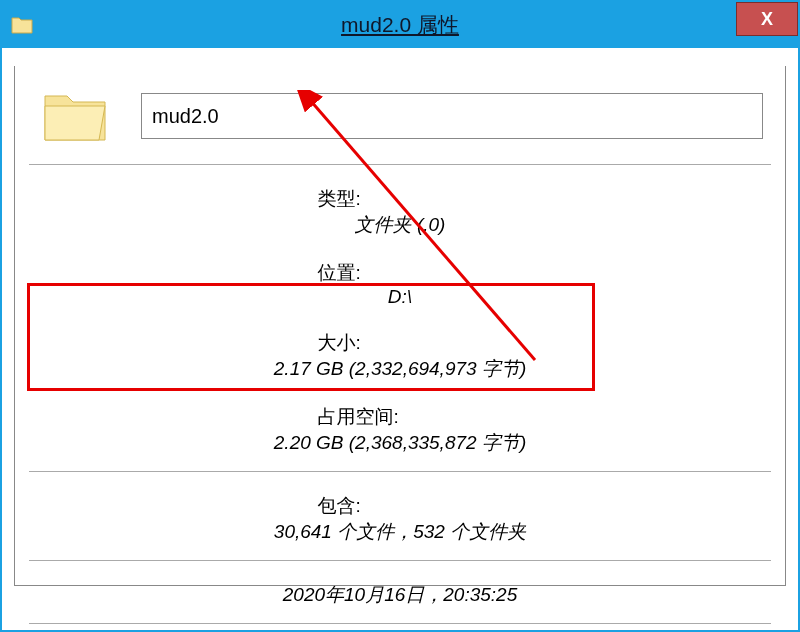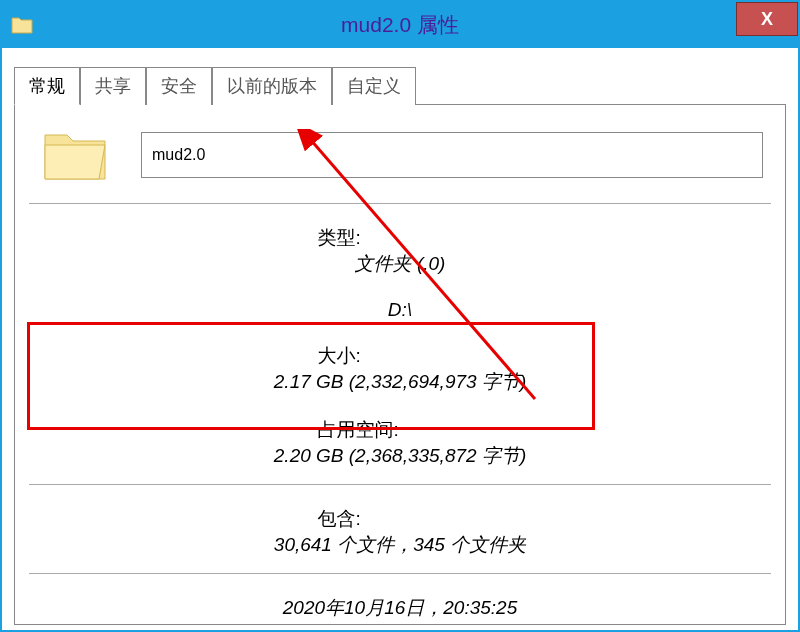--- a/index.html
+++ b/index.html
@@ -29,23 +29,24 @@
       width: 24px;
       height: 24px;
       display: flex;
       align-items: center;
       justify-content: center;
     }
     .title-text {
       position: absolute;
       left: 50%;
       transform: translateX(-50%);
-      color: #4c1d95;
+      color: #0f172a;
       font-size: 21px;
       font-weight: 400;
+      text-decoration: underline;
     }
     .close-btn {
       position: absolute;
       right: 0;
       top: 0;
       width: 62px;
       height: 34px;
       background: #c75050;
       border: 1px solid #7a2e2e;
       color: #fff;
@@ -100,21 +101,21 @@
       width: 70px;
       height: 60px;
       margin-left: 12px;
       margin-right: 30px;
       flex-shrink: 0;
     }
     .name-input {
       flex-grow: 1;
       height: 46px;
       border: 1px solid #888;
-      font-size: 16px;
+      font-size: 20px;
       padding: 0 10px;
       margin-right: 8px;
       font-family: inherit;
     }
     .divider {
       border: none;
       border-top: 1px solid #aaa;
       margin: 4px 0 10px 0;
     }
     .prop-section {
@@ -161,27 +162,20 @@
         <path d="M1 2 L8 2 L10 4 L21 4 L21 17 L1 17 Z" fill="#f7e39a" stroke="#c9a94b" stroke-width="1"></path>
       </svg>
     </span>
     <span class="title-text">mud2.0 属性</span>
     <div class="close-btn">
       <span>X</span>
     </div>
   </div>
 
   <div class="content-area">
-    <div class="tabs">
-      <div class="tab active">常规</div>
-      <div class="tab">共享</div>
-      <div class="tab">安全</div>
-      <div class="tab">以前的版本</div>
-      <div class="tab">自定义</div>
-    </div>
 
     <div class="panel">
       <div class="header-row">
         <span class="folder-icon-large">
           <svg width="70" height="60" viewBox="0 0 70 60">
             <path d="M4 10 L26 10 L32 16 L64 16 L64 54 L4 54 Z" fill="#f7e39a" stroke="#d4b752" stroke-width="1"></path>
             <path d="M4 20 L64 20 L58 54 L4 54 Z" fill="#fceeb5" stroke="#d4b752" stroke-width="1"></path>
           </svg>
         </span>
         <input class="name-input" type="text" value="mud2.0" style="">
@@ -190,40 +184,41 @@
       <hr class="divider">
 
       <div class="prop-section">
 
         <div class="prop-row">
           <span class="prop-label">类型:</span>
           <span class="prop-value">文件夹 (.0)</span>
         </div>
 
         <div class="prop-row">
+          <span class="prop-label">位置:</span>
           <span class="prop-value">D:\</span>
         </div>
 
         <div class="highlight-box"></div>
 
         <div class="prop-row">
           <span class="prop-label">大小:</span>
           <span class="prop-value">2.17 GB (2,332,694,973 字节)</span>
         </div>
 
         <div class="prop-row">
           <span class="prop-label">占用空间:</span>
           <span class="prop-value">2.20 GB (2,368,335,872 字节)</span>
         </div>
 
         <hr class="divider">
 
         <div class="prop-row">
           <span class="prop-label">包含:</span>
-          <span class="prop-value">30,641 个文件，345 个文件夹</span>
+          <span class="prop-value">30,641 个文件，532 个文件夹</span>
         </div>
 
         <hr class="divider">
 
         <div class="prop-row">
           <span class="prop-value">2020年10月16日，20:35:25</span>
         </div>
 
         <hr class="divider">
 

